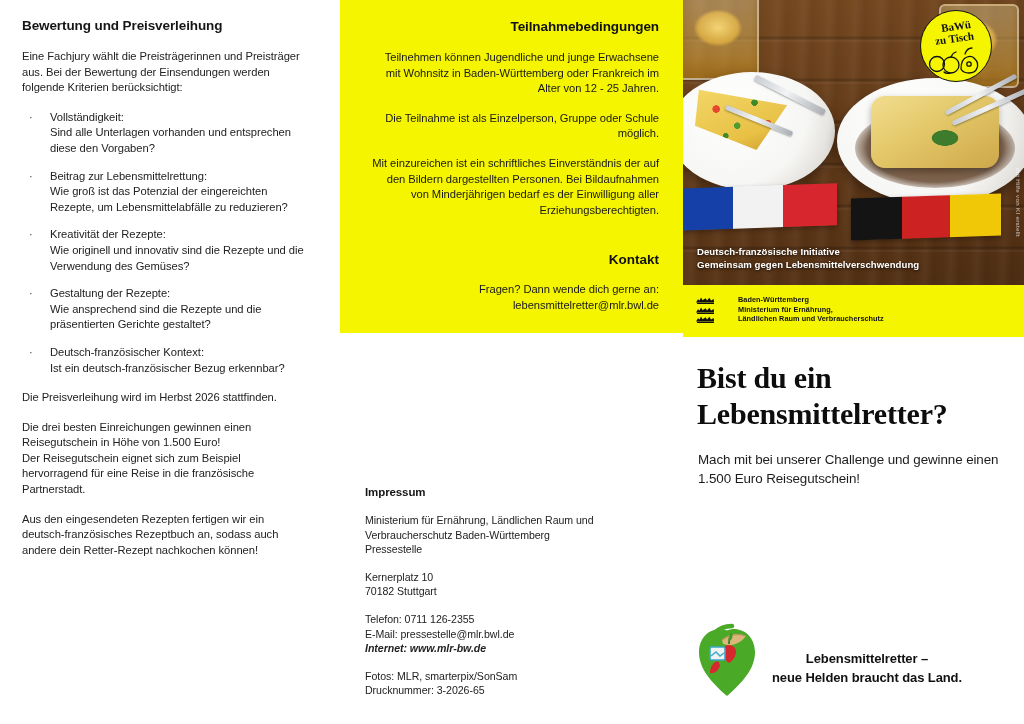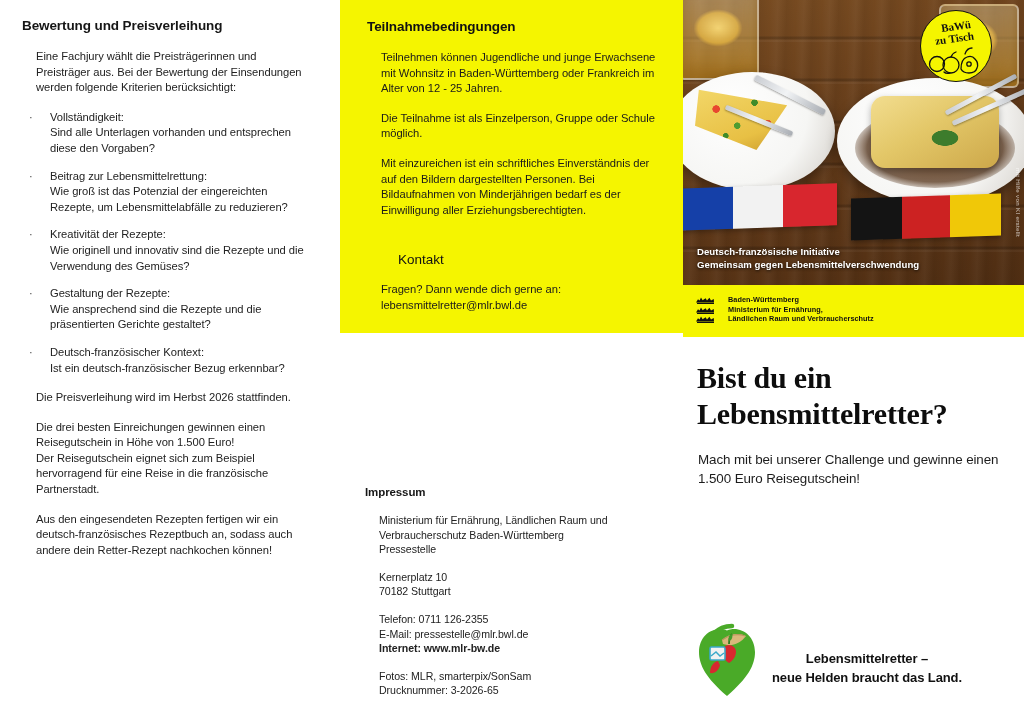--- a/index.html
+++ b/index.html
@@ -29,21 +29,21 @@
   .h-section {
     font-size: 13.5px;
     font-weight: bold;
     letter-spacing: -0.1px;
     margin: 0 0 16px 0;
     color: #161616;
   }
   .body-p {
     font-size: 11.2px;
     line-height: 15.6px;
-    margin: 0 0 14px 14px;
+    margin: 0 0 14px 0;
     color: #222;
     letter-spacing: -0.05px;
   }
 
   ul.crit {
     list-style: none;
     margin: 0 0 14px 0;
     padding: 0;
   }
   ul.crit li {
@@ -72,40 +72,41 @@
     height: 724px;
   }
   .yellow-panel {
     position: absolute;
     left: 10px; top: 0;
     width: 343px;
     height: 333px;
     background: #f5f500;
     box-sizing: border-box;
     padding: 19px 24px 0 27px;
+    text-align: right;
   }
   .yellow-panel .h-section { color: #111; margin-bottom: 16px; }
   .yellow-panel .body-p { color: #1a1a1a; }
   .h-kontakt {
     font-size: 13.5px;
-    font-weight: normal;
+    font-weight: bold;
     margin: 34px 0 15px 0;
     color: #111;
     padding-left: 31px;
   }
 
   .impressum {
     position: absolute;
     left: 35px;
     top: 486px;
     width: 300px;
   }
   .impressum .h-section { margin-bottom: 15px; font-size: 11.5px; }
   .impressum .body-p { font-size: 10.6px; line-height: 14.6px; margin-bottom: 13px; }
-  .impressum .bold-line { font-weight: bold; }
+  .impressum .bold-line { font-weight: bold; font-style: italic; }
 
   
   .col-right {
     position: absolute;
     left: 683px; top: 0;
     width: 341px;
     height: 724px;
   }
 
   
@@ -244,21 +245,21 @@
     left: 0; top: 285px;
     width: 341px;
     height: 52px;
     background: #f5f500;
   }
   .ministry-logo {
     position: absolute;
     left: 12px; top: 10px;
     display: flex;
     align-items: flex-start;
-    gap: 13px;
+    gap: 23px;
   }
   .lions {
     width: 20px;
     display: flex;
     flex-direction: column;
     gap: 1.5px;
     padding-top: 1px;
   }
   .ministry-lines {
     font-size: 7.3px;

